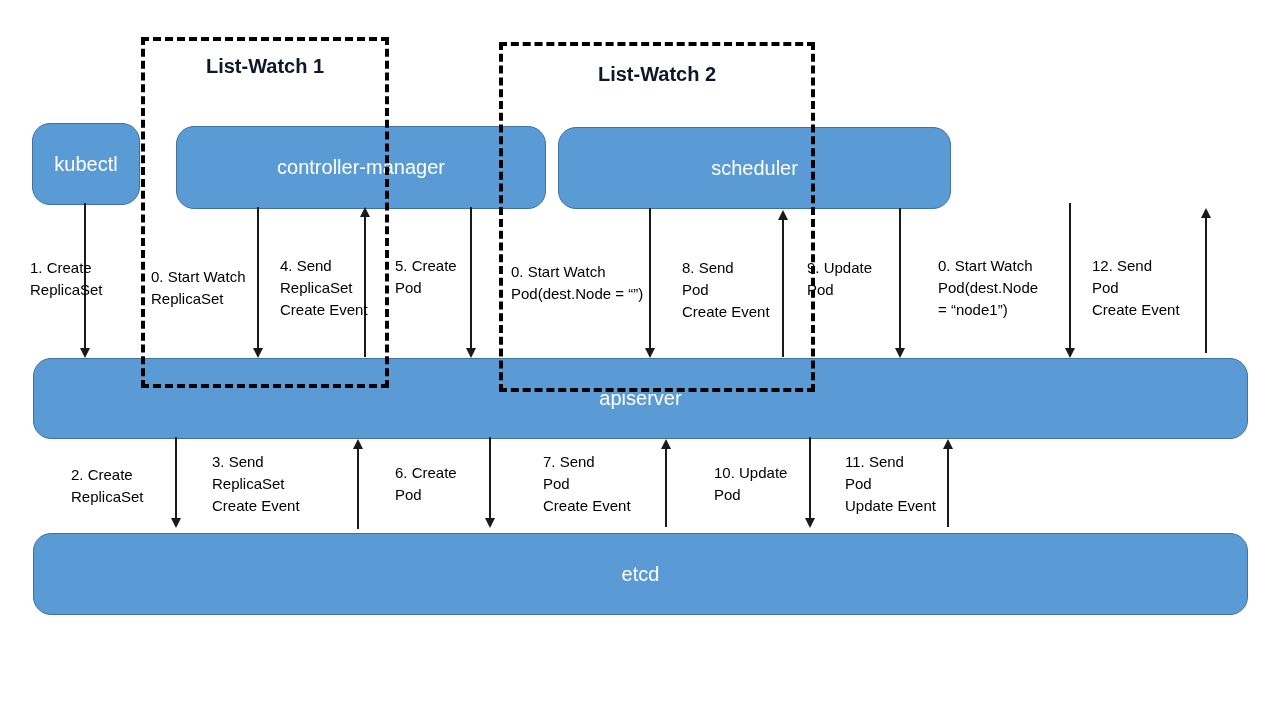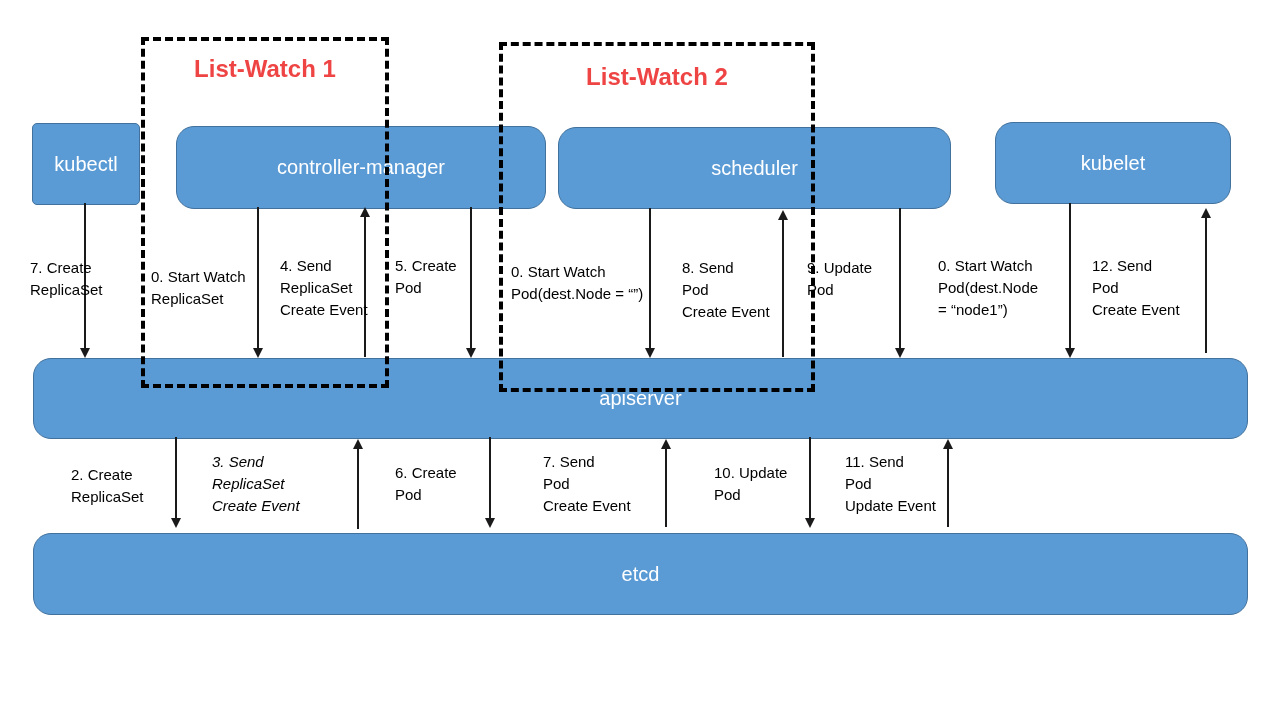--- a/index.html
+++ b/index.html
@@ -25,22 +25,22 @@
     border:4px dashed #000000;
     background:transparent;
     z-index:3;
     pointer-events:none;
   }
   .group-title{
     position:absolute;
     left:0;right:0;
     text-align:center;
     font-weight:bold;
-    font-size:24px;
-    color:#ef4444;
+    font-size:20px;
+    color:#0f172a;
   }
   .arrow{
     position:absolute;
     width:0;
     border-left:2px solid #1a1a1a;
     z-index:2;
   }
   .arrow.down::after{
     content:'';
     position:absolute;
@@ -64,31 +64,28 @@
     color:#000000;
     white-space:pre-line;
     z-index:4;
   }
 </style>
 </head>
 <body>
 
 <div id="canvas">
 
-  <div class="node" style="left:32px;top:123px;width:106px;height:80px;border-radius:5px;">
+  <div class="node" style="left:32px;top:123px;width:106px;height:80px;border-radius:18px;">
     <span>kubectl</span>
   </div>
   <div class="node" style="left:176px;top:126px;width:368px;height:81px;text-align:right;">
     <span>controller-manager</span>
   </div>
   <div class="node" style="left:558px;top:127px;width:391px;height:80px;">
     <span>scheduler</span>
-  </div>
-  <div class="node" style="left:995px;top:122px;width:234px;height:80px;">
-    <span>kubelet</span>
   </div>
   <div class="node" style="left:33px;top:358px;width:1213px;height:79px;text-align:center;">
     <span>apiserver</span>
   </div>
   <div class="node" style="left:33px;top:533px;width:1213px;height:80px;text-align:center;">
     <span>etcd</span>
   </div>
 
   <div class="group" style="left:141px;top:37px;width:240px;height:343px;">
     <div class="group-title" style="top:14px;">List-Watch 1</div>
@@ -107,21 +104,21 @@
   <div class="arrow down" style="left:1069px;top:203px;height:145px;"></div>
   <div class="arrow up" style="left:1205px;top:218px;height:135px;"></div>
 
   <div class="arrow down" style="left:175px;top:437px;height:81px;"></div>
   <div class="arrow up" style="left:357px;top:449px;height:80px;"></div>
   <div class="arrow down" style="left:489px;top:437px;height:81px;"></div>
   <div class="arrow up" style="left:665px;top:449px;height:78px;"></div>
   <div class="arrow down" style="left:809px;top:437px;height:81px;"></div>
   <div class="arrow up" style="left:947px;top:449px;height:78px;"></div>
 
-  <div class="edge-label" style="left:30px;top:257px;width:95px;">7. Create
+  <div class="edge-label" style="left:30px;top:257px;width:95px;">1. Create
 ReplicaSet</div>
   <div class="edge-label" style="left:151px;top:266px;width:112px;">0. Start Watch
 ReplicaSet</div>
   <div class="edge-label" style="left:280px;top:255px;width:105px;">4. Send
 ReplicaSet
 Create Event</div>
   <div class="edge-label" style="left:395px;top:255px;width:75px;">5. Create
 Pod</div>
   <div class="edge-label" style="left:511px;top:261px;width:170px;">0. Start Watch
 Pod(dest.Node = “”)</div>
@@ -132,21 +129,21 @@
 Pod</div>
   <div class="edge-label" style="left:938px;top:255px;width:135px;">0. Start Watch
 Pod(dest.Node
 = “node1”)</div>
   <div class="edge-label" style="left:1092px;top:255px;width:110px;">12. Send
 Pod
 Create Event</div>
 
   <div class="edge-label" style="left:71px;top:464px;width:95px;">2. Create
 ReplicaSet</div>
-  <div class="edge-label" style="left:212px;top:451px;width:110px;font-style:italic;">3. Send
+  <div class="edge-label" style="left:212px;top:451px;width:110px;">3. Send
 ReplicaSet
 Create Event</div>
   <div class="edge-label" style="left:395px;top:462px;width:80px;">6. Create
 Pod</div>
   <div class="edge-label" style="left:543px;top:451px;width:110px;">7. Send
 Pod
 Create Event</div>
   <div class="edge-label" style="left:714px;top:462px;width:95px;">10. Update
 Pod</div>
   <div class="edge-label" style="left:845px;top:451px;width:115px;">11. Send

